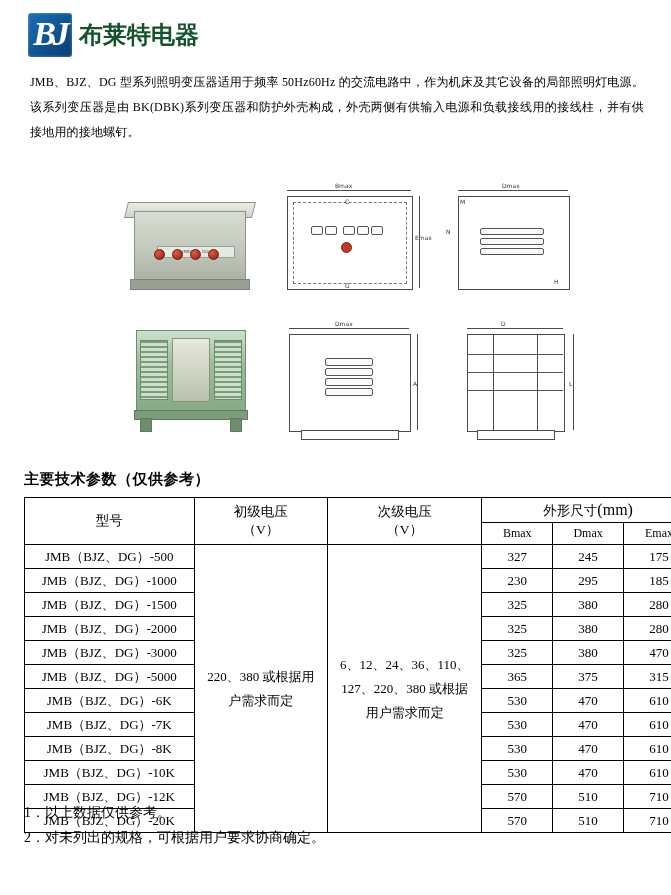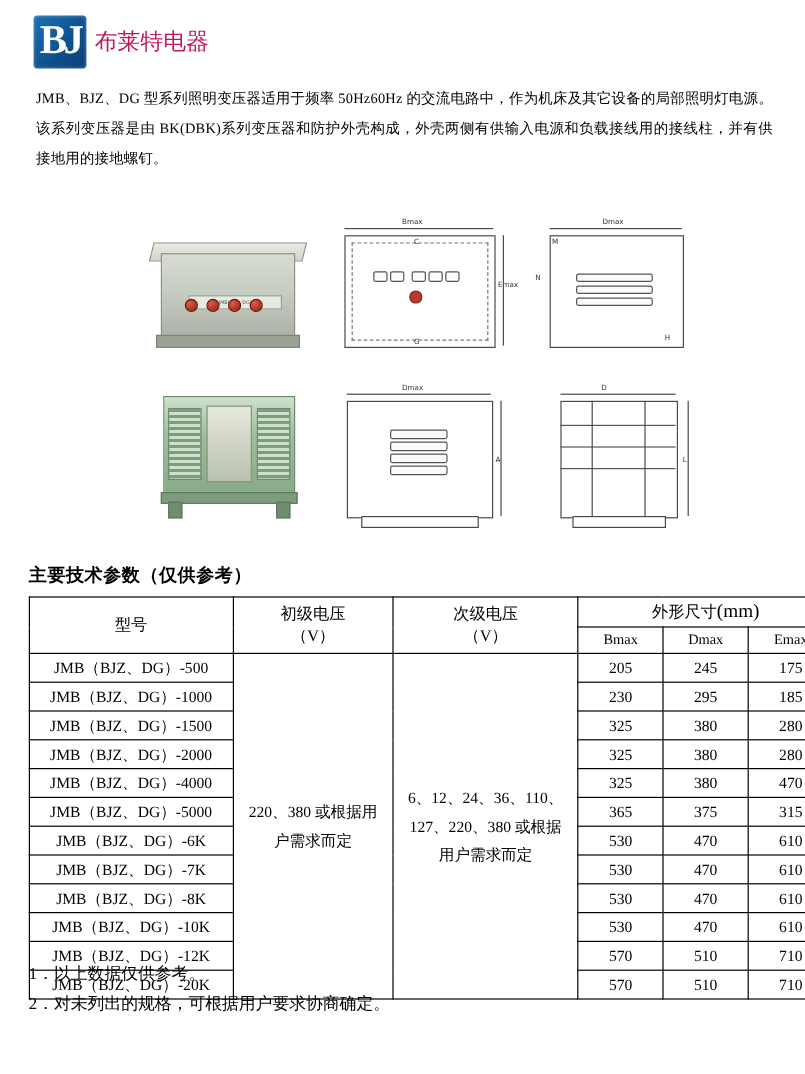--- a/index.html
+++ b/index.html
@@ -37,32 +37,33 @@
     background: linear-gradient(135deg, #1b6fb5 0%, #0f4f8c 60%, #0b3f72 100%);
     border-radius: 3px;
     position: relative;
     box-shadow: inset 0 0 3px rgba(255,255,255,0.4);
   }
   .logo-mark .glyph {
     position: absolute;
     left: 0; right: 0; top: -2px;
     text-align: center;
     font-family: "Liberation Serif", serif;
+    font-style: italic;
     font-weight: bold;
     font-size: 34px;
     color: #ffffff;
     line-height: 46px;
     letter-spacing: -3px;
   }
   .logo-text {
     margin-left: 7px;
     font-family: "DejaVu Sans", sans-serif;
-    font-weight: normal;
-    font-size: 19px;
-    color: #be185d;
+    font-weight: bold;
+    font-size: 24px;
+    color: #14532d;
     letter-spacing: 0px;
     line-height: 44px;
   }
 
   
   .intro {
     position: absolute;
     left: 30px;
     top: 70px;
     width: 614px;
@@ -333,21 +334,21 @@
       <tr>
         <td class="sub" style="width:64px;">Bmax</td>
         <td class="sub" style="width:64px;">Dmax</td>
         <td class="sub" style="width:64px;">Emax</td>
       </tr>
 
       <tr>
         <td class="model-cell">JMB（BJZ、DG）-500</td>
         <td rowspan="12" style="line-height:24px; padding:0 12px;text-align:center;">220、380 或根据用户需求而定</td>
         <td rowspan="12" style="line-height:24px; padding:0 8px;">6、12、24、36、110、127、220、380 或根据用户需求而定</td>
-        <td>205</td>
+        <td>327</td>
         <td>245</td>
         <td>175</td>
       </tr>
       <tr>
         <td class="model-cell">JMB（BJZ、DG）-1000</td>
         <td>230</td>
         <td>295</td>
         <td>185</td>
       </tr>
       <tr>
@@ -356,21 +357,21 @@
         <td>380</td>
         <td>280</td>
       </tr>
       <tr>
         <td class="model-cell">JMB（BJZ、DG）-2000</td>
         <td>325</td>
         <td>380</td>
         <td>280</td>
       </tr>
       <tr>
-        <td class="model-cell">JMB（BJZ、DG）-4000</td>
+        <td class="model-cell">JMB（BJZ、DG）-3000</td>
         <td>325</td>
         <td>380</td>
         <td>470</td>
       </tr>
       <tr>
         <td class="model-cell">JMB（BJZ、DG）-5000</td>
         <td>365</td>
         <td>375</td>
         <td>315</td>
       </tr>

